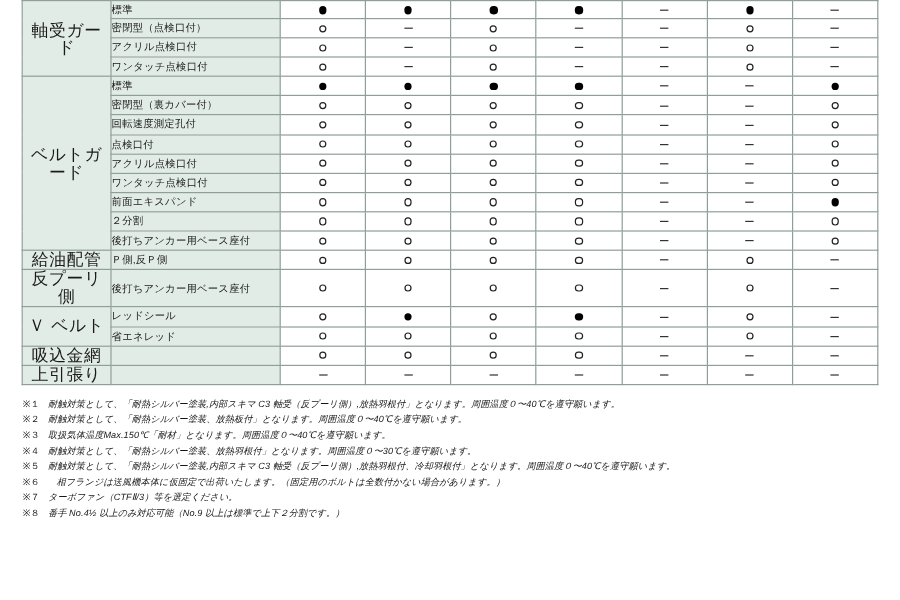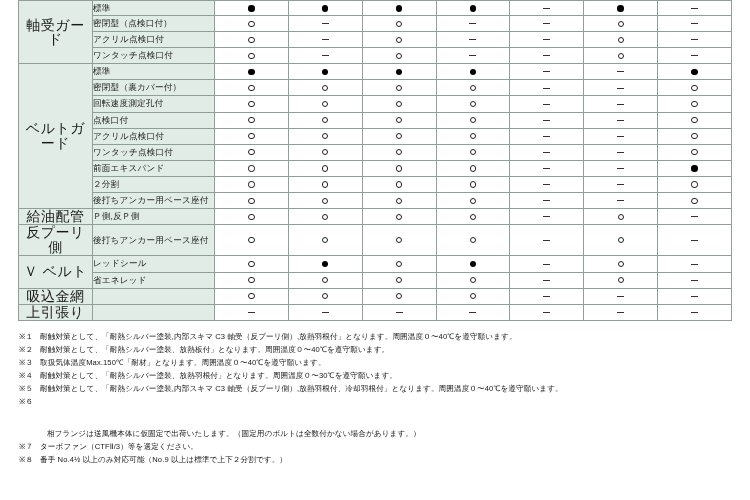--- a/index.html
+++ b/index.html
@@ -38,21 +38,21 @@
   
   td.grp {
     width: 74px;
     background: #e2ece6;
     text-align: center;
     font-size: 14px;
     letter-spacing: 0.5px;
   }
   
   td.opt {
-    width: 122px;
+    width: 141px;
     background: #e2ece6;
     padding-left: 4px;
     font-size: 8.6px;
     letter-spacing: 0.2px;
     white-space: nowrap;
     overflow: hidden;
   }
   
   td.mk {
     text-align: center;
@@ -100,25 +100,25 @@
     display: flex;
     align-items: flex-start;
   }
   .note .nlabel {
     width: 21px;
     flex: 0 0 21px;
     white-space: nowrap;
   }
   .note .ntext {
     flex: 1 1 auto;
+    font-style: italic;
   }
   .note .ntext .cont {
     display: block;
     padding-left: 7px;
-    margin-top: 32px;
   }
   
   tr.firstrow td {
     height: 14px;
     line-height: 14px;
   }
 </style>
 </head>
 <body>
 

